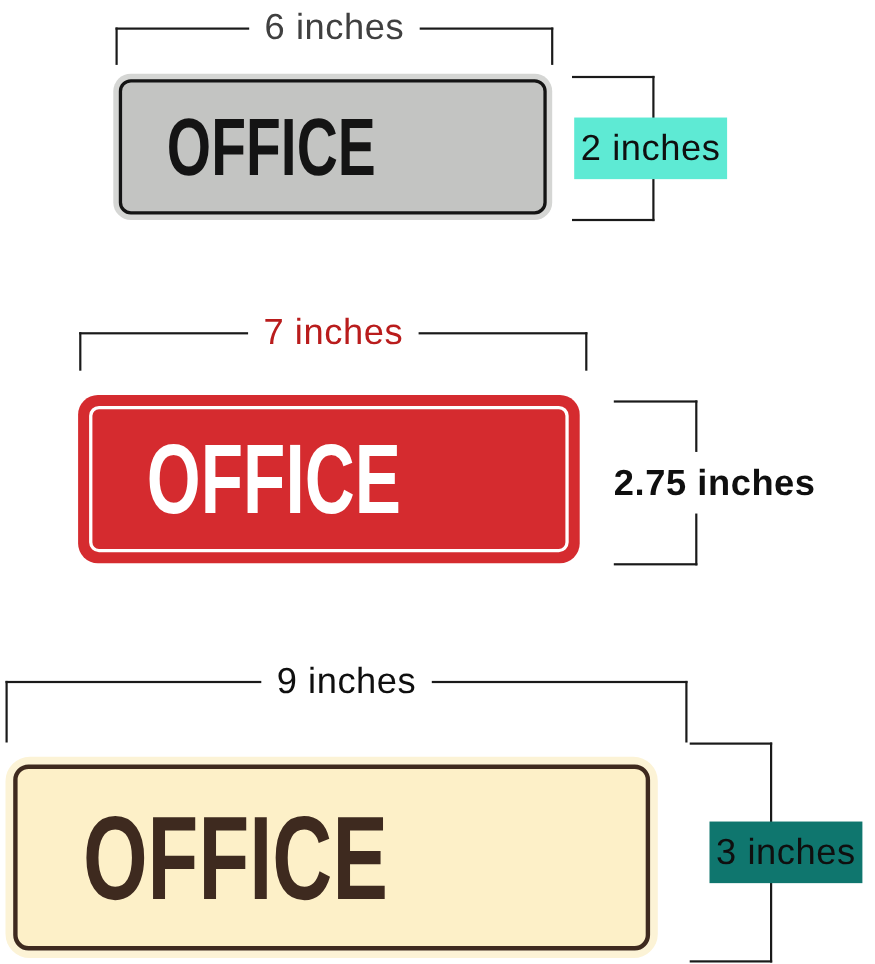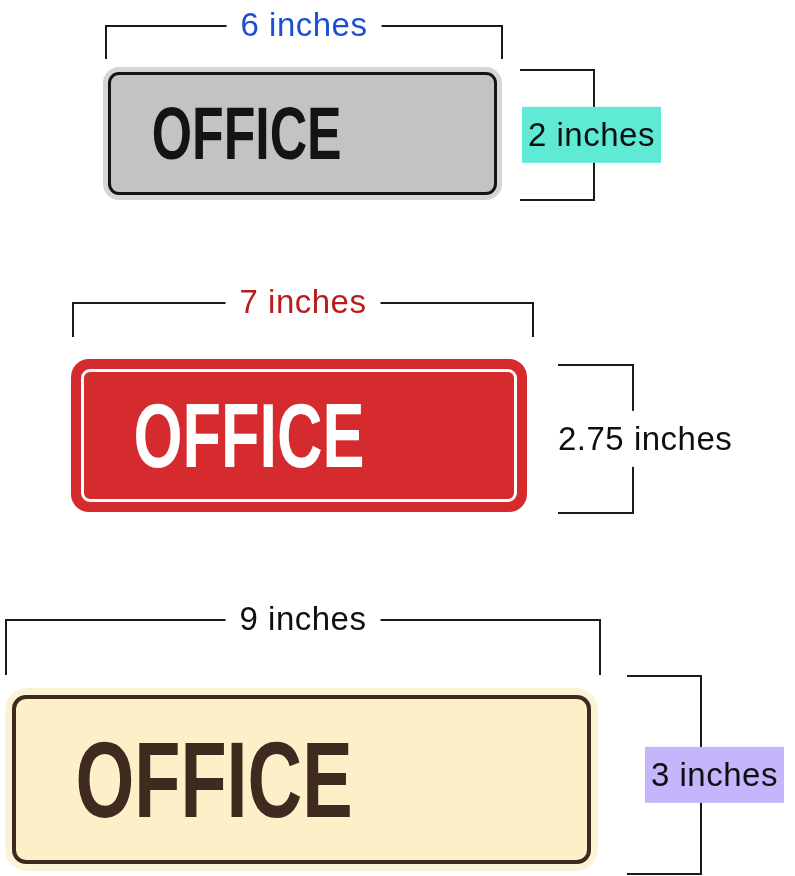--- a/index.html
+++ b/index.html
@@ -98,21 +98,21 @@
   .plate-3 .plate-inner { border-width: 4px; border-radius: 14px; }
   .plate-3 .sign-label { font-size: 108px; }
 </style>
 </head>
 <body style="background: rgb(255, 255, 255);">
 
 <div class="canvas">
 
   <div class="sign-figure">
     <div class="bracket-top bracket-top-1" style="border-color: rgb(26, 26, 26);">
-      <span class="dim-label" style="color: #1d4ed8; background: rgb(255, 255, 255);">6 inches</span>
+      <span class="dim-label" style="color: #404040; background: rgb(255, 255, 255);">6 inches</span>
     </div>
     <div class="plate plate-1" style="background: rgb(213, 214, 212);">
       <div class="plate-inner" style="background: rgb(195, 196, 194); border-color: rgb(20, 20, 20);">
         <span class="sign-label" style="color: rgb(20, 20, 20);">OFFICE</span>
       </div>
     </div>
     <div class="bracket-right bracket-right-1" style="border-color: rgb(26, 26, 26);">
       <span class="dim-label" style="color: rgb(15, 15, 15); background: #5eead4;">2 inches</span>
     </div>
   </div>
@@ -120,31 +120,31 @@
   <div class="sign-figure">
     <div class="bracket-top bracket-top-2" style="border-color: rgb(26, 26, 26);">
       <span class="dim-label" style="color: #b91c1c; background: rgb(255, 255, 255);">7 inches</span>
     </div>
     <div class="plate plate-2" style="background: rgb(213, 43, 47);">
       <div class="plate-inner" style="background: rgb(213, 43, 47); border-color: rgb(255, 255, 255);">
         <span class="sign-label" style="color: rgb(255, 255, 255);">OFFICE</span>
       </div>
     </div>
     <div class="bracket-right bracket-right-2" style="border-color: rgb(26, 26, 26);">
-      <span class="dim-label" style="color: rgb(15, 15, 15); background: rgb(255, 255, 255);">2.75 inches</span>
+      <span class="dim-label" style="color: rgb(15, 15, 15); background: rgb(255, 255, 255); font-weight: bold;">2.75 inches</span>
     </div>
   </div>
 
   <div class="sign-figure">
-    <div class="bracket-top bracket-top-3" style="border-color: rgb(26, 26, 26);">
+    <div class="bracket-top bracket-top-3" style="border-color: rgb(26, 26, 26); padding-left: 24px;">
       <span class="dim-label" style="color: rgb(15, 15, 15); background: rgb(255, 255, 255);">9 inches</span>
     </div>
     <div class="plate plate-3" style="background: rgb(252, 243, 214);">
       <div class="plate-inner" style="background: rgb(253, 240, 200); border-color: rgb(62, 42, 31);">
         <span class="sign-label" style="color: rgb(62, 42, 31);">OFFICE</span>
       </div>
     </div>
     <div class="bracket-right bracket-right-3" style="border-color: rgb(26, 26, 26);">
-      <span class="dim-label" style="color: rgb(15, 15, 15); background: #c4b5fd;">3 inches</span>
+      <span class="dim-label" style="color: rgb(15, 15, 15); background: #0f766e;">3 inches</span>
     </div>
   </div>
 
 </div>
 
 </body></html>

